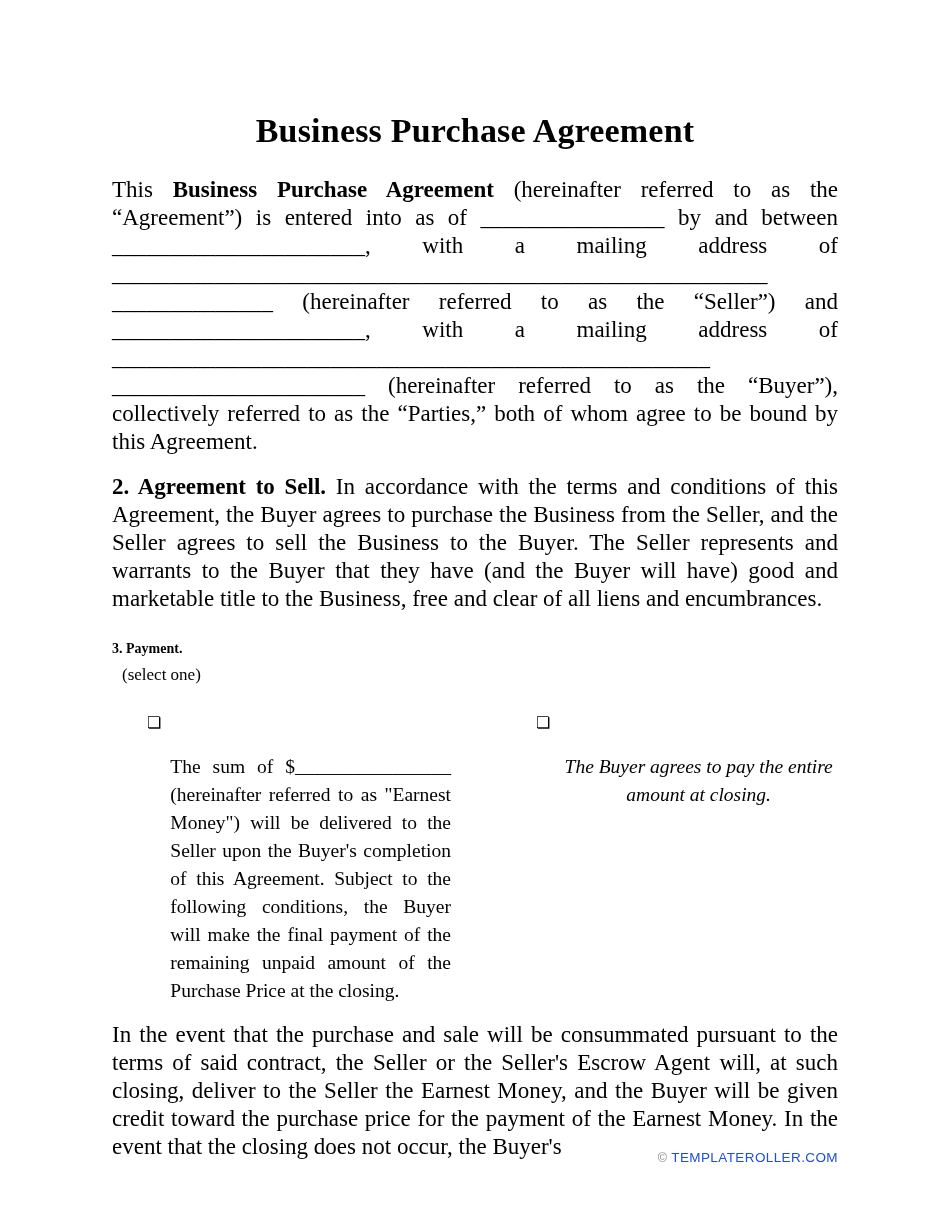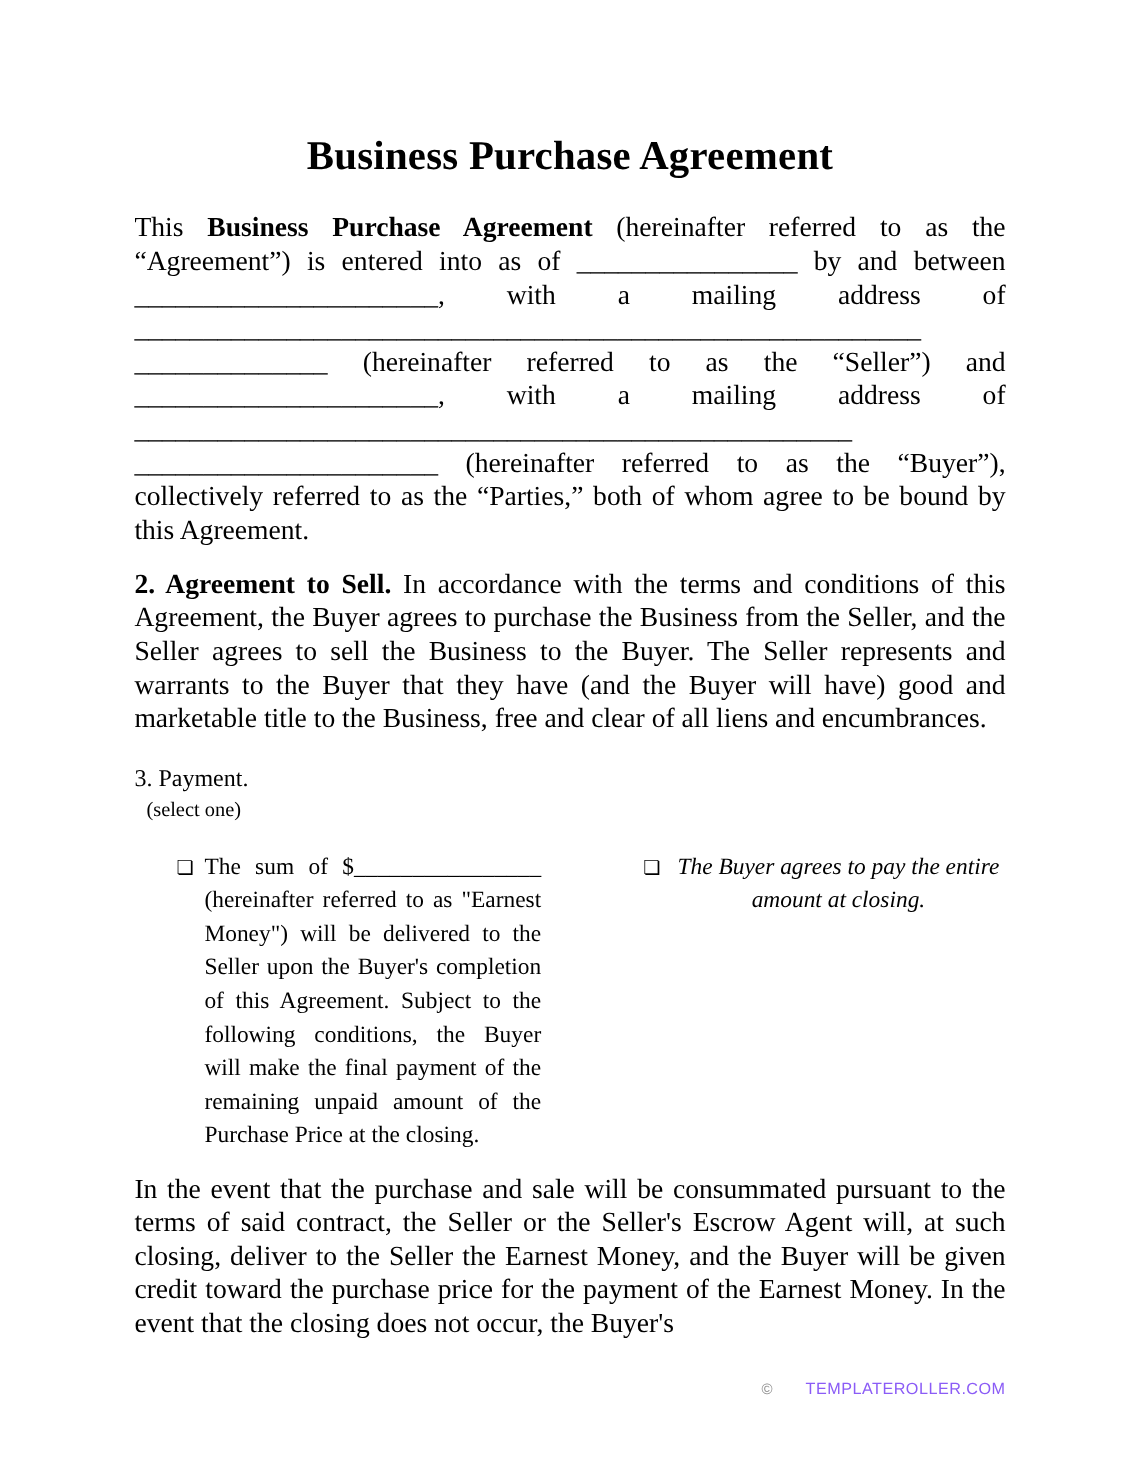--- a/index.html
+++ b/index.html
@@ -22,23 +22,23 @@
     letter-spacing: 0.2px;
   }
   .para {
     font-size: 23px;
     line-height: 28px;
     text-align: justify;
     margin: 0 0 17px 0;
   }
   .b { font-weight: bold; }
   .sec3-h {
-    font-size: 20px;
+    font-size: 14px;
     line-height: 28px;
-    font-weight: normal;
+    font-weight: bold;
     margin-top: 22px;
   }
   .select-note {
     font-size: 17px;
     line-height: 24px;
     margin-left: 10px;
   }
   .options {
     display: flex;
     align-items: flex-start;
@@ -51,34 +51,34 @@
     line-height: 28px;
   }
   .option-left  { margin-left: 35px; width: 305px; }
   .option-right { margin-left: 85px; width: 303px; }
   .cb {
     font-family: "DejaVu Sans", sans-serif;
     font-size: 16px;
     line-height: 28px;
     flex: 0 0 auto;
   }
-  .opt-text { flex: 1 1 auto; text-align: justify; }
+  .opt-text { flex: 1 1 auto; text-align: justify; margin-top: 44px; }
   .opt-text.no-justify { text-align: center; font-style: italic; }
   .closing { margin-top: 16px; margin-bottom: 0; }
   .footer {
     position: absolute;
     top: 1150px;
     right: 112px;
     font-family: "Liberation Sans", sans-serif;
     font-size: 13.5px;
     letter-spacing: 0.4px;
     white-space: nowrap;
   }
   .copy { color: #8a8a8a; margin-right: 4px; font-size: 12.5px; }
-  .site-link { color: #8b5cf6; text-decoration: none; cursor: pointer; margin-left: 23px; }
+  .site-link { color: #1d4ed8; text-decoration: none; cursor: pointer; }
 </style>
 </head>
 <body>
 
 <div class="page">
 
   <h1 class="title">Business Purchase Agreement</h1>
 
   <p class="para"><span>This </span><span class="b">Business Purchase Agreement</span><span> (hereinafter referred to as the “Agreement”) is entered into as of ________________ by and between ______________________, with a mailing address of _________________________________________________________ ______________ (hereinafter referred to as the “Seller”) and ______________________, with a mailing address of ____________________________________________________ ______________________ (hereinafter referred to as the “Buyer”), collectively referred to as the “Parties,” both of whom agree to be bound by this Agreement.</span></p>
 

